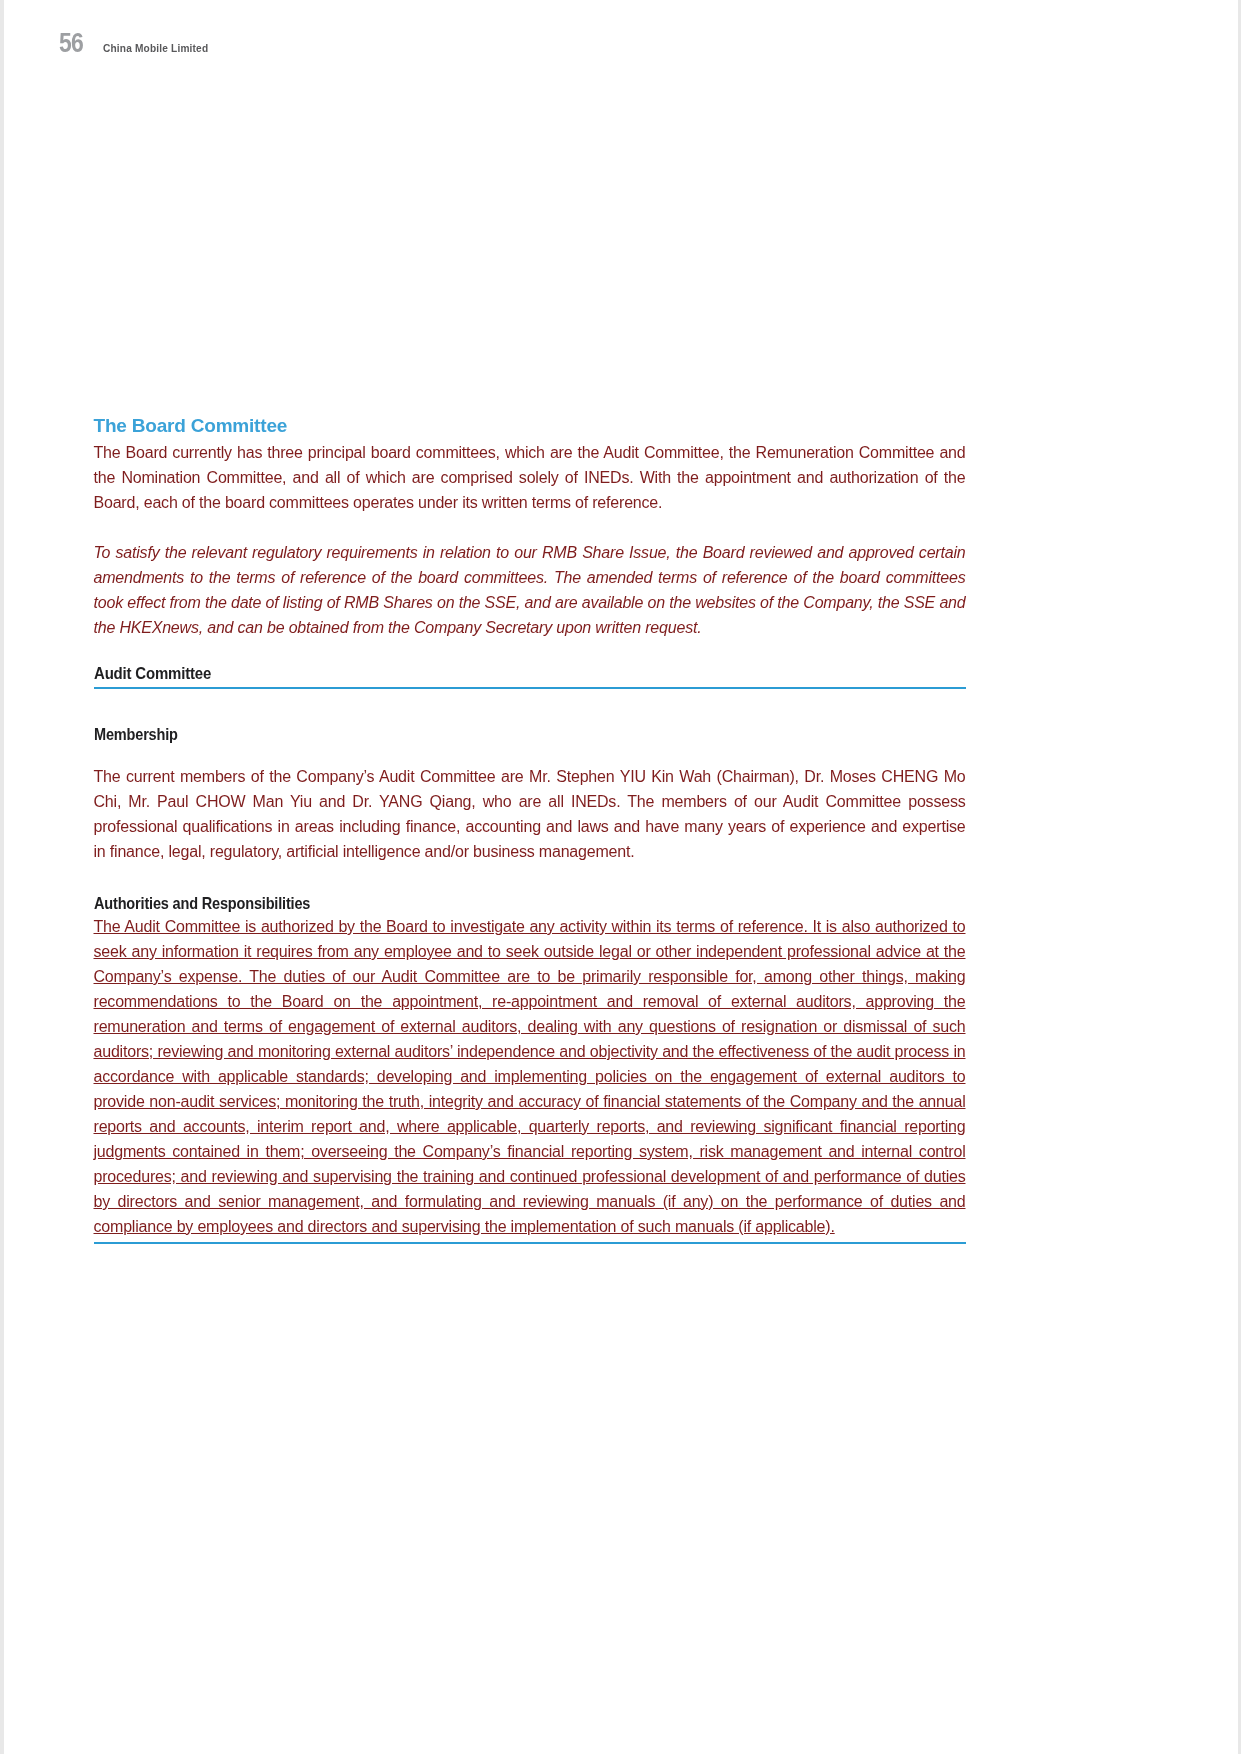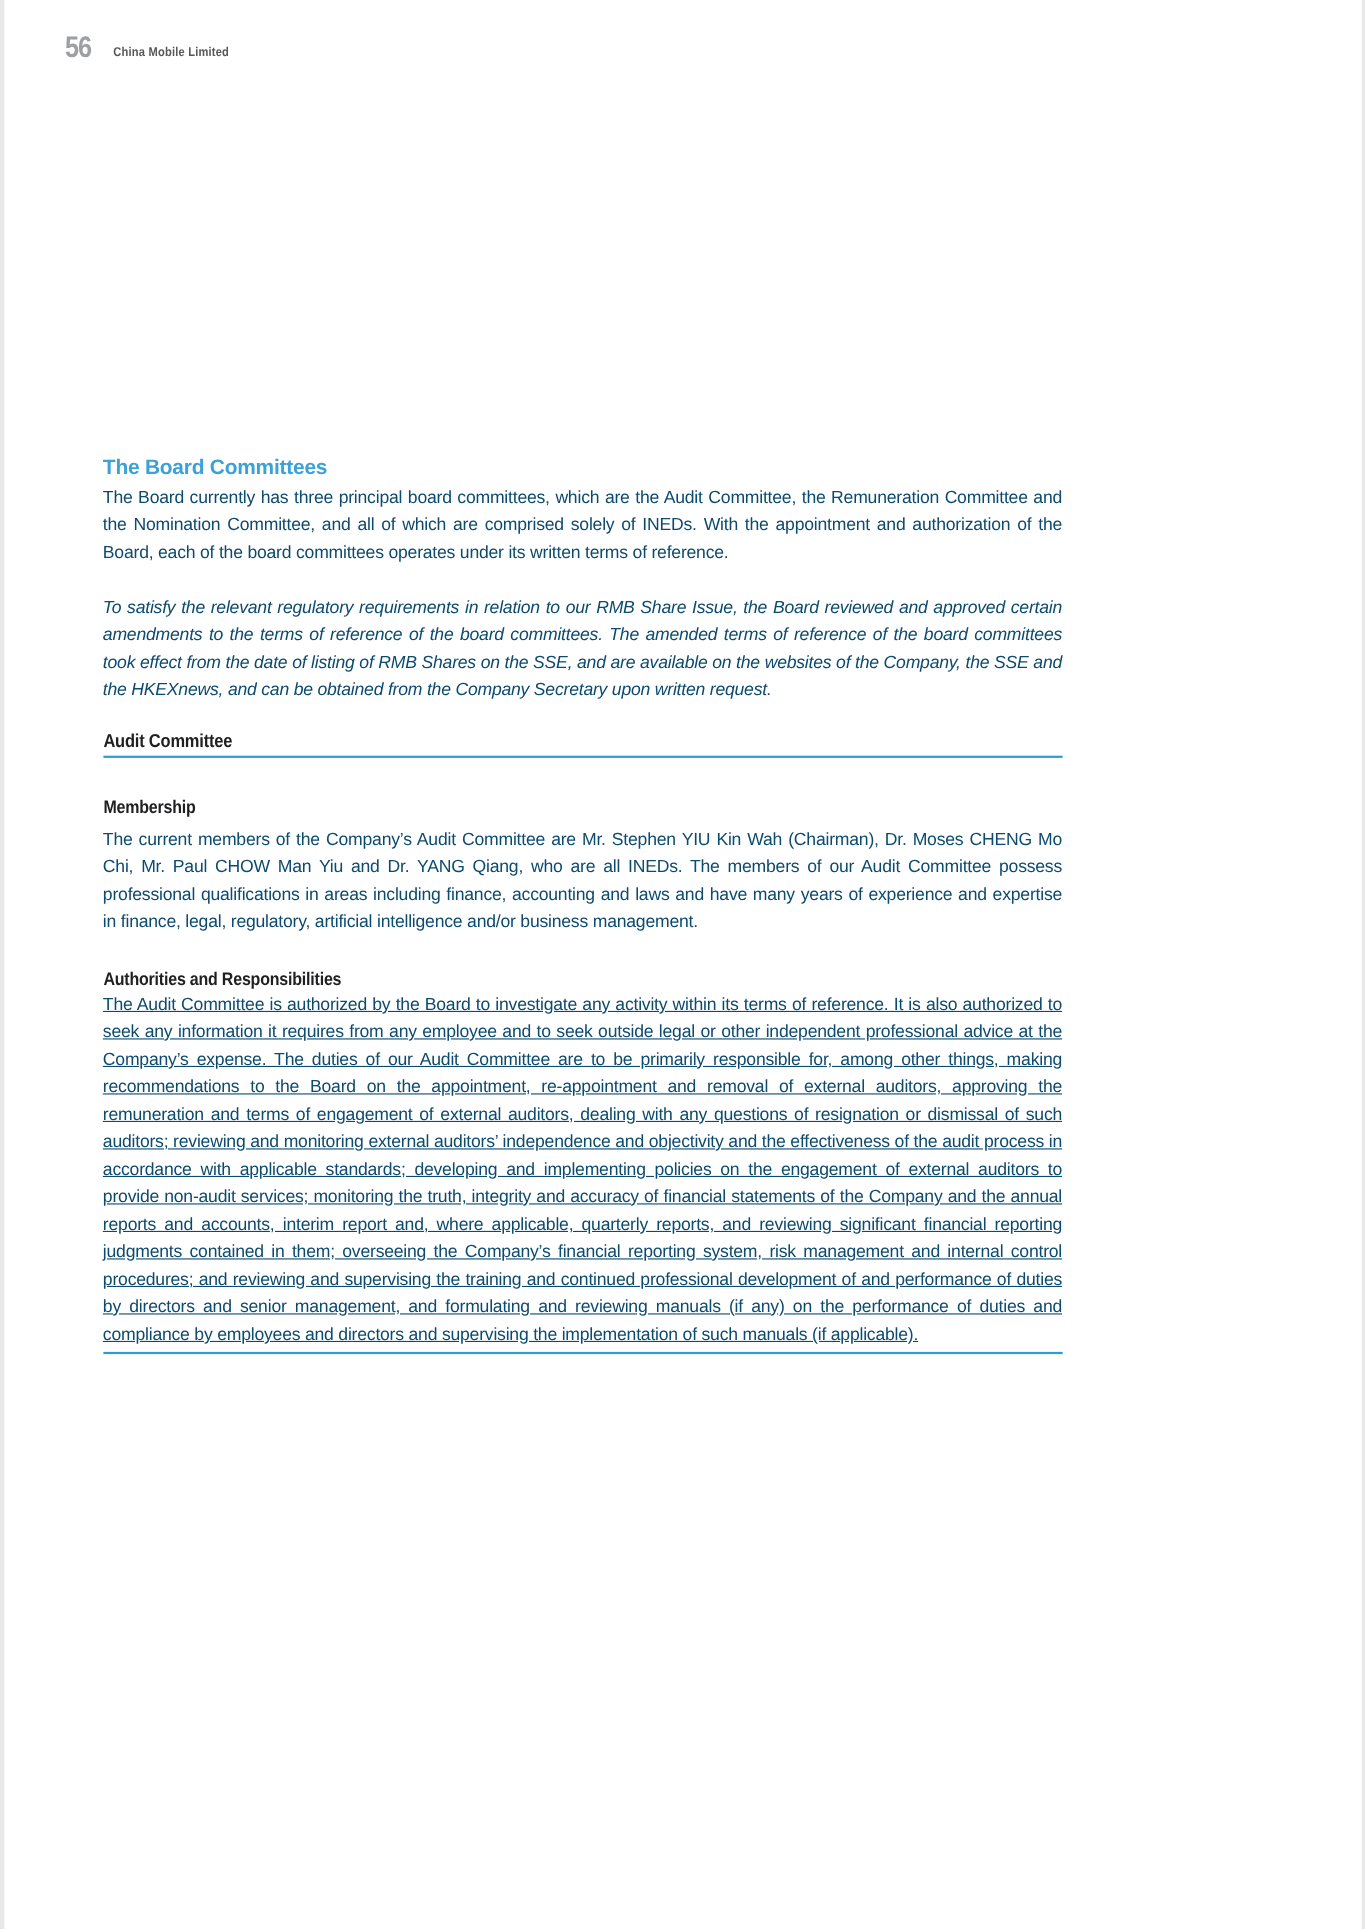--- a/index.html
+++ b/index.html
@@ -56,50 +56,50 @@
     transform:scaleX(0.88); transform-origin:left top;
     white-space:nowrap;
   }
   .h-sub {
     font-size:16.5px; font-weight:bold; color:#202022;
     letter-spacing:-0.2px;
     transform:scaleX(0.88); transform-origin:left top;
     white-space:nowrap;
   }
   .body-p {
-    font-size:16px; line-height:25px; color:#0c4a6e;
+    font-size:16px; line-height:25px; color:#7f1d1d;
     text-align:justify; letter-spacing:-0.2px;
   }
   .rule {
     height:2px; background:#2b9cd4; width:100%;
   }
 
   .mt-para2        { margin-top:25px;font-style:italic; }
   .mt-audit        { margin-top:22px; }
   .rule-audit      { margin-top:1px; }
   .mt-membership   { margin-top:33px; line-height:24px; }
-  .mt-mem-para     { margin-top:5px; }
+  .mt-mem-para     { margin-top:18px; }
   .mt-authorities  { margin-top:28px; line-height:22px; }
   .mt-auth-para    { margin-top:0px;text-decoration:underline; }
   .rule-bottom     { margin-top:3px; }
 </style>
 </head>
 <body>
 
 <div class="page">
 
   <div class="pg-header">
     <div class="pg-num">56</div>
     <div class="pg-company">China Mobile Limited</div>
   </div>
 
 
   <div class="content">
 
-    <div class="h-blue">The Board Committees</div>
+    <div class="h-blue">The Board Committee</div>
 
     <p class="body-p">The Board currently has three principal board committees, which are the Audit Committee, the Remuneration Committee and the Nomination Committee, and all of which are comprised solely of INEDs. With the appointment and authorization of the Board, each of the board committees operates under its written terms of reference.</p>
 
     <p class="body-p mt-para2">To satisfy the relevant regulatory requirements in relation to our RMB Share Issue, the Board reviewed and approved certain amendments to the terms of reference of the board committees. The amended terms of reference of the board committees took effect from the date of listing of RMB Shares on the SSE, and are available on the websites of the Company, the SSE and the HKEXnews, and can be obtained from the Company Secretary upon written request.</p>
 
     <div class="h-section mt-audit">Audit Committee</div>
     <div class="rule rule-audit"></div>
 
     <div class="h-sub mt-membership">Membership</div>
     <p class="body-p mt-mem-para">The current members of the Company’s Audit Committee are Mr. Stephen YIU Kin Wah (Chairman), Dr. Moses CHENG Mo Chi, Mr. Paul CHOW Man Yiu and Dr. YANG Qiang, who are all INEDs. The members of our Audit Committee possess professional qualifications in areas including finance, accounting and laws and have many years of experience and expertise in finance, legal, regulatory, artificial intelligence and/or business management.</p>

